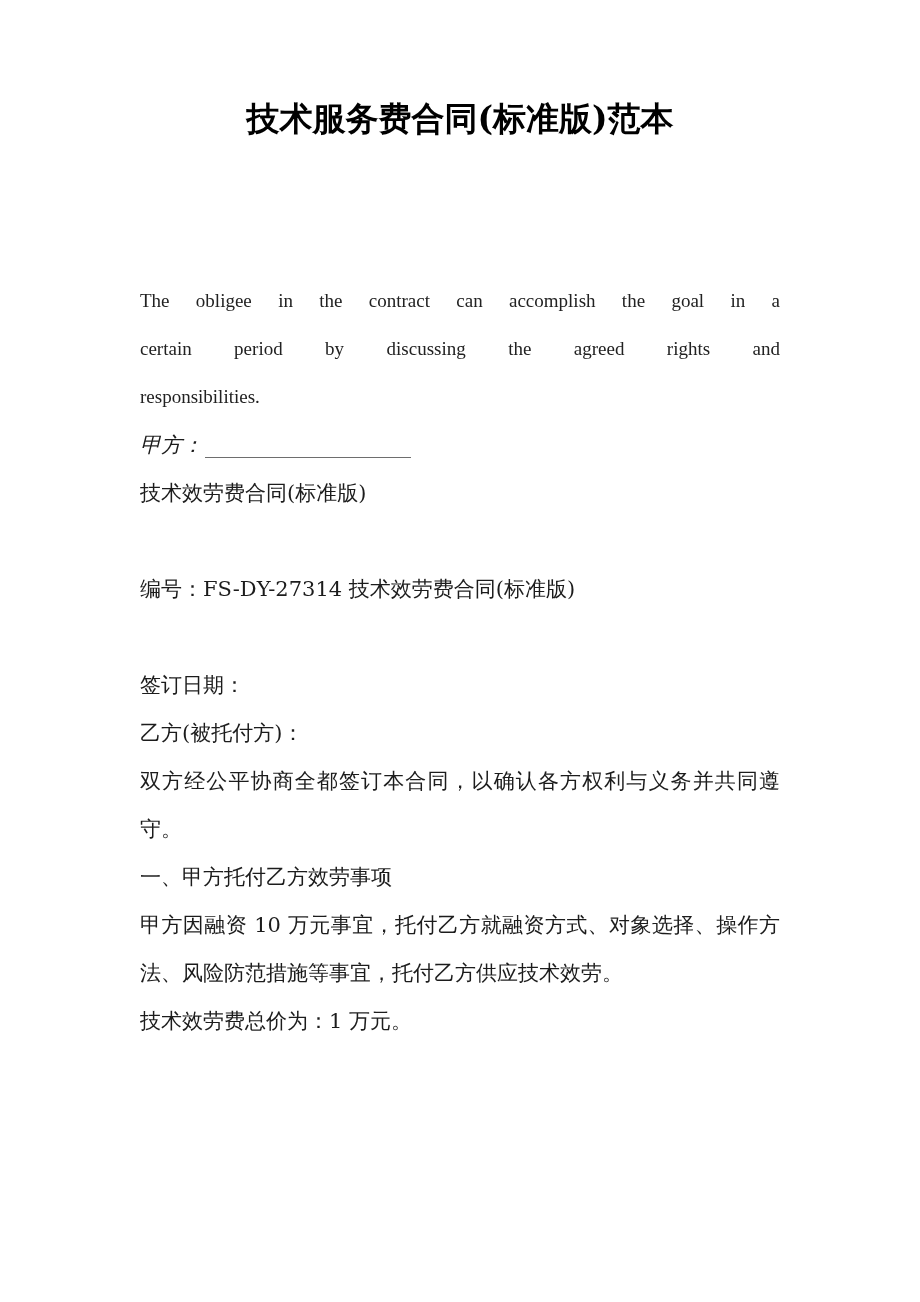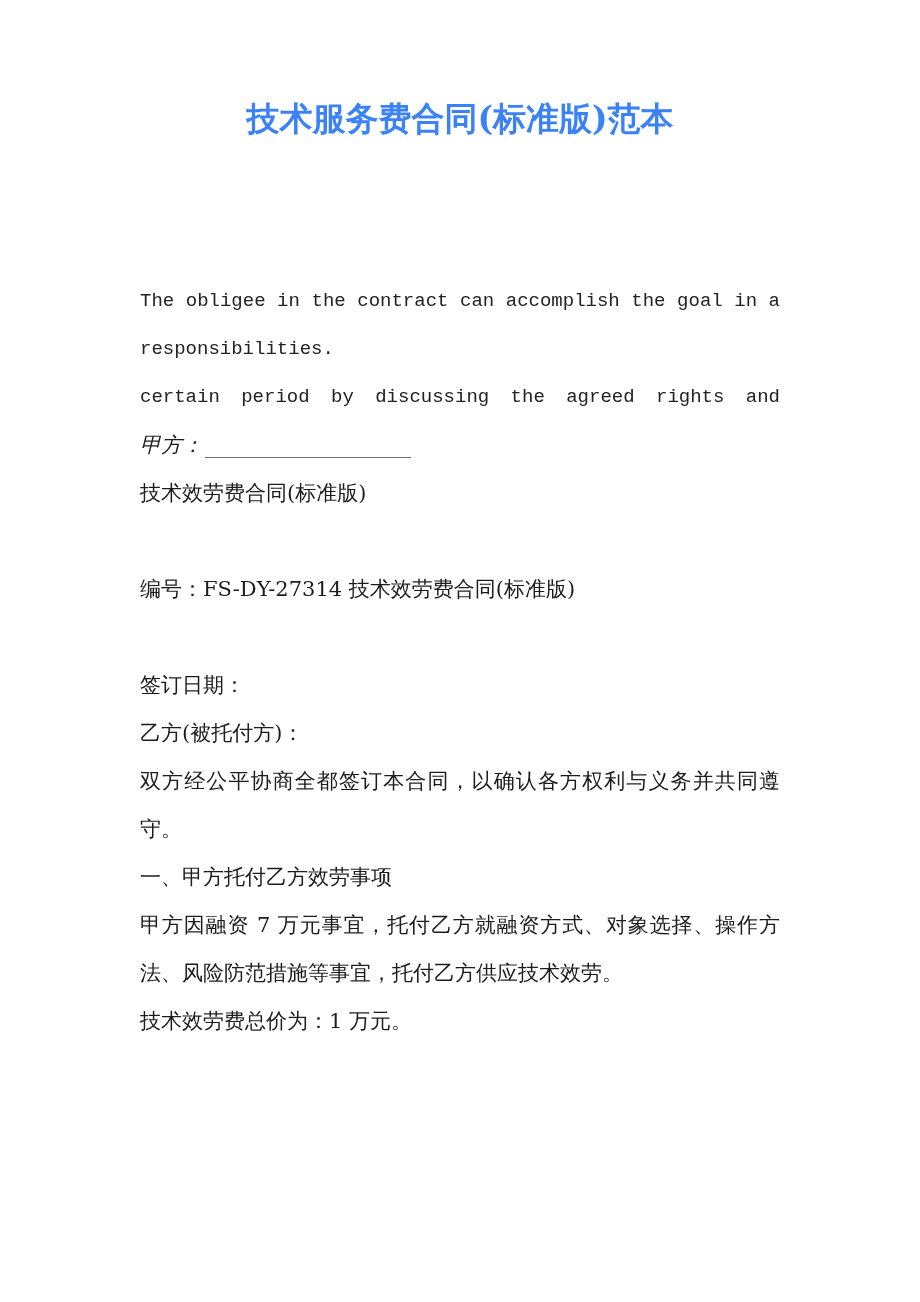--- a/index.html
+++ b/index.html
@@ -16,41 +16,41 @@
     overflow: hidden;
     font-family: "DejaVu Serif", "Liberation Serif", serif;
     color: #1c1c1c;
   }
   .doc-title {
     margin: 98px 0 0 0;
     text-align: center;
     font-size: 33px;
     font-weight: bold;
     line-height: 1.3;
-    color: #3b82f6;
+    color: #000000;
     letter-spacing: 0px;
   }
   .content {
     margin: 136px 140px 0 140px; 
     width: 640px;
   }
   .line {
     line-height: 48px;
     font-size: 21px;
     margin: 0;
     white-space: nowrap;
   }
   
   .just {
     text-align: justify;
     text-align-last: justify;
     white-space: nowrap;
   }
   .en {
-    font-family: Liberation Mono, monospace;
+    font-family: Liberation Serif, serif;
     font-size: 19px;
     color: #222222;
   }
   .empty-line {
     height: 48px;
   }
   .field-label {
     display: inline-block;
     font-style: italic;
   }
@@ -66,40 +66,40 @@
 </head>
 <body>
 
 <div class="page">
 
   <h1 class="doc-title">技术服务费合同(标准版)范本</h1>
 
   <div class="content">
 
     <p class="line en just">The obligee in the contract can accomplish the goal in a</p>
+    <p class="line en just">certain period by discussing the agreed rights and</p>
     <p class="line en">responsibilities.</p>
-    <p class="line en just">certain period by discussing the agreed rights and</p>
 
     <p class="line">
       <span class="field-label">甲方：</span><span class="blank"></span>
     </p>
 
     <p class="line">技术效劳费合同(标准版)</p>
 
     <div class="empty-line"></div>
 
     <p class="line">编号：FS-DY-27314 技术效劳费合同(标准版)</p>
 
     <div class="empty-line"></div>
 
     <p class="line">签订日期：</p>
     <p class="line">乙方(被托付方)：</p>
 
     <p class="line just">双方经公平协商全都签订本合同，以确认各方权利与义务并共同遵</p>
     <p class="line">守。</p>
 
     <p class="line">一、甲方托付乙方效劳事项</p>
-    <p class="line just">甲方因融资 7 万元事宜，托付乙方就融资方式、对象选择、操作方</p>
+    <p class="line just">甲方因融资 10 万元事宜，托付乙方就融资方式、对象选择、操作方</p>
     <p class="line">法、风险防范措施等事宜，托付乙方供应技术效劳。</p>
     <p class="line">技术效劳费总价为：1 万元。</p>
 
   </div>
 </div>
 
 </body></html>

